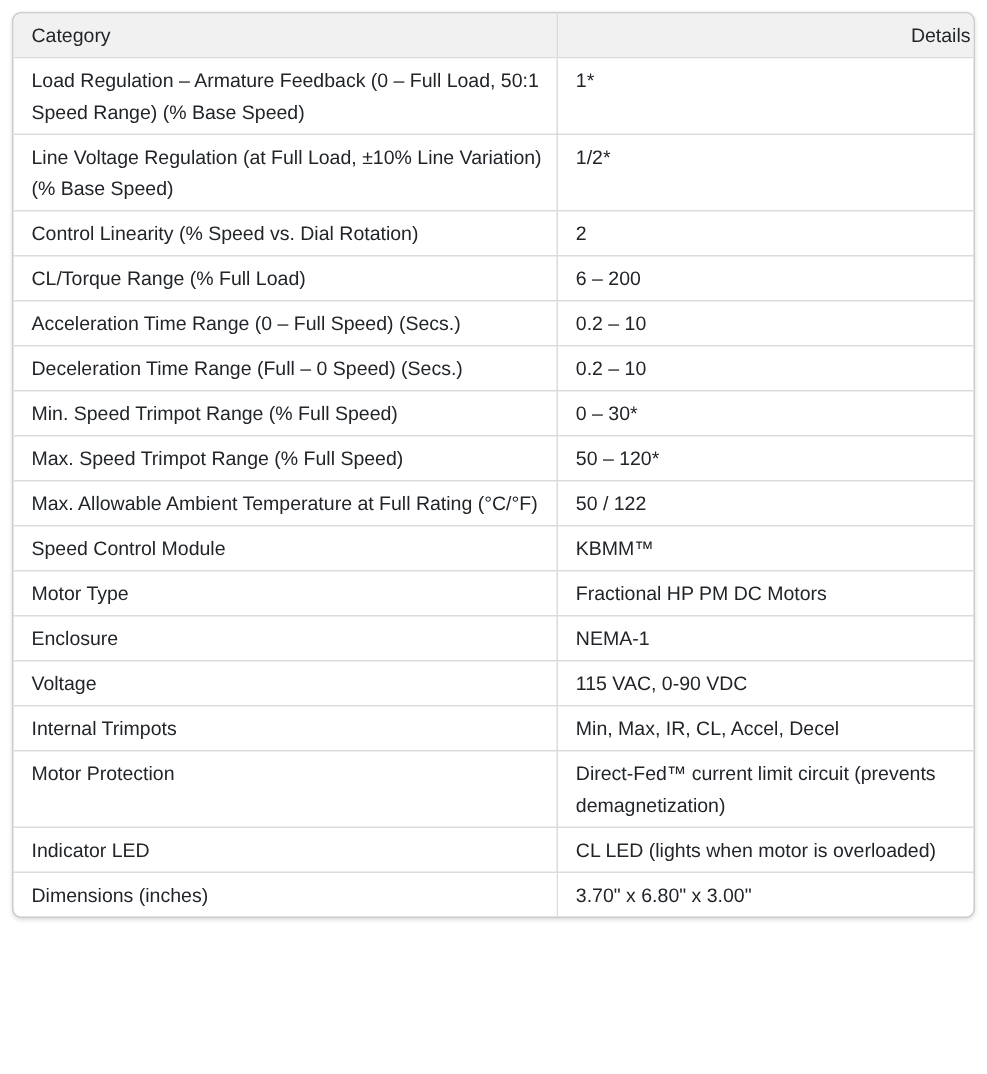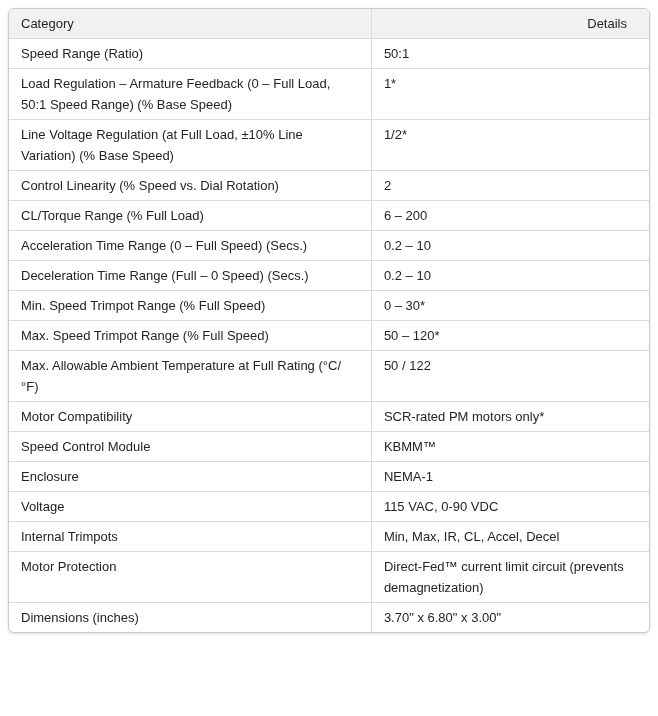--- a/index.html
+++ b/index.html
@@ -26,21 +26,21 @@
     box-shadow: 0 1px 3px rgba(0,0,0,0.14);
     overflow: hidden;
     font-size: 13px;
     color: var(--text, #212529);
     background: var(--row-bg, #ffffff);
   }
 
   th, td {
     text-align: left;
     vertical-align: top;
-    padding: 4px 22px 4px 12px;
+    padding: 4px 2px 4px 12px;
     line-height: 21px;
     font-weight: 400;
     border-bottom: 1px solid var(--border, #d9dbde);
   }
 
   th {
     background: var(--header-bg, #f1f1f1);
     font-weight: 400;
   }
 
@@ -62,24 +62,20 @@
 
 <div class="page">
   <table class="spec-table">
     <thead>
       <tr>
         <th>Category</th>
         <th>Details</th>
       </tr>
     </thead>
     <tbody>
-        <tr>
-          <td>Speed Range (Ratio)</td>
-          <td>50:1</td>
-        </tr>
         <tr>
           <td>Load Regulation – Armature Feedback (0 – Full Load, 50:1 Speed Range) (% Base Speed)</td>
           <td>1*</td>
         </tr>
         <tr>
           <td>Line Voltage Regulation (at Full Load, ±10% Line Variation) (% Base Speed)</td>
           <td>1/2*</td>
         </tr>
         <tr>
           <td>Control Linearity (% Speed vs. Dial Rotation)</td>
@@ -103,42 +99,46 @@
         </tr>
         <tr>
           <td>Max. Speed Trimpot Range (% Full Speed)</td>
           <td>50 – 120*</td>
         </tr>
         <tr>
           <td>Max. Allowable Ambient Temperature at Full Rating (°C/°F)</td>
           <td>50 / 122</td>
         </tr>
         <tr>
-          <td>Motor Compatibility</td>
-          <td>SCR-rated PM motors only*</td>
+          <td>Speed Control Module</td>
+          <td>KBMM™</td>
         </tr>
         <tr>
-          <td>Speed Control Module</td>
-          <td>KBMM™</td>
+          <td>Motor Type</td>
+          <td>Fractional HP PM DC Motors</td>
         </tr>
         <tr>
           <td>Enclosure</td>
           <td>NEMA-1</td>
         </tr>
         <tr>
           <td>Voltage</td>
           <td>115 VAC, 0-90 VDC</td>
         </tr>
         <tr>
           <td>Internal Trimpots</td>
           <td>Min, Max, IR, CL, Accel, Decel</td>
         </tr>
         <tr>
           <td>Motor Protection</td>
           <td>Direct-Fed™ current limit circuit (prevents demagnetization)</td>
         </tr>
         <tr>
+          <td>Indicator LED</td>
+          <td>CL LED (lights when motor is overloaded)</td>
+        </tr>
+        <tr>
           <td>Dimensions (inches)</td>
           <td>3.70" x 6.80" x 3.00"</td>
         </tr>
       </tbody>
   </table>
 </div>
 
 </body></html>

